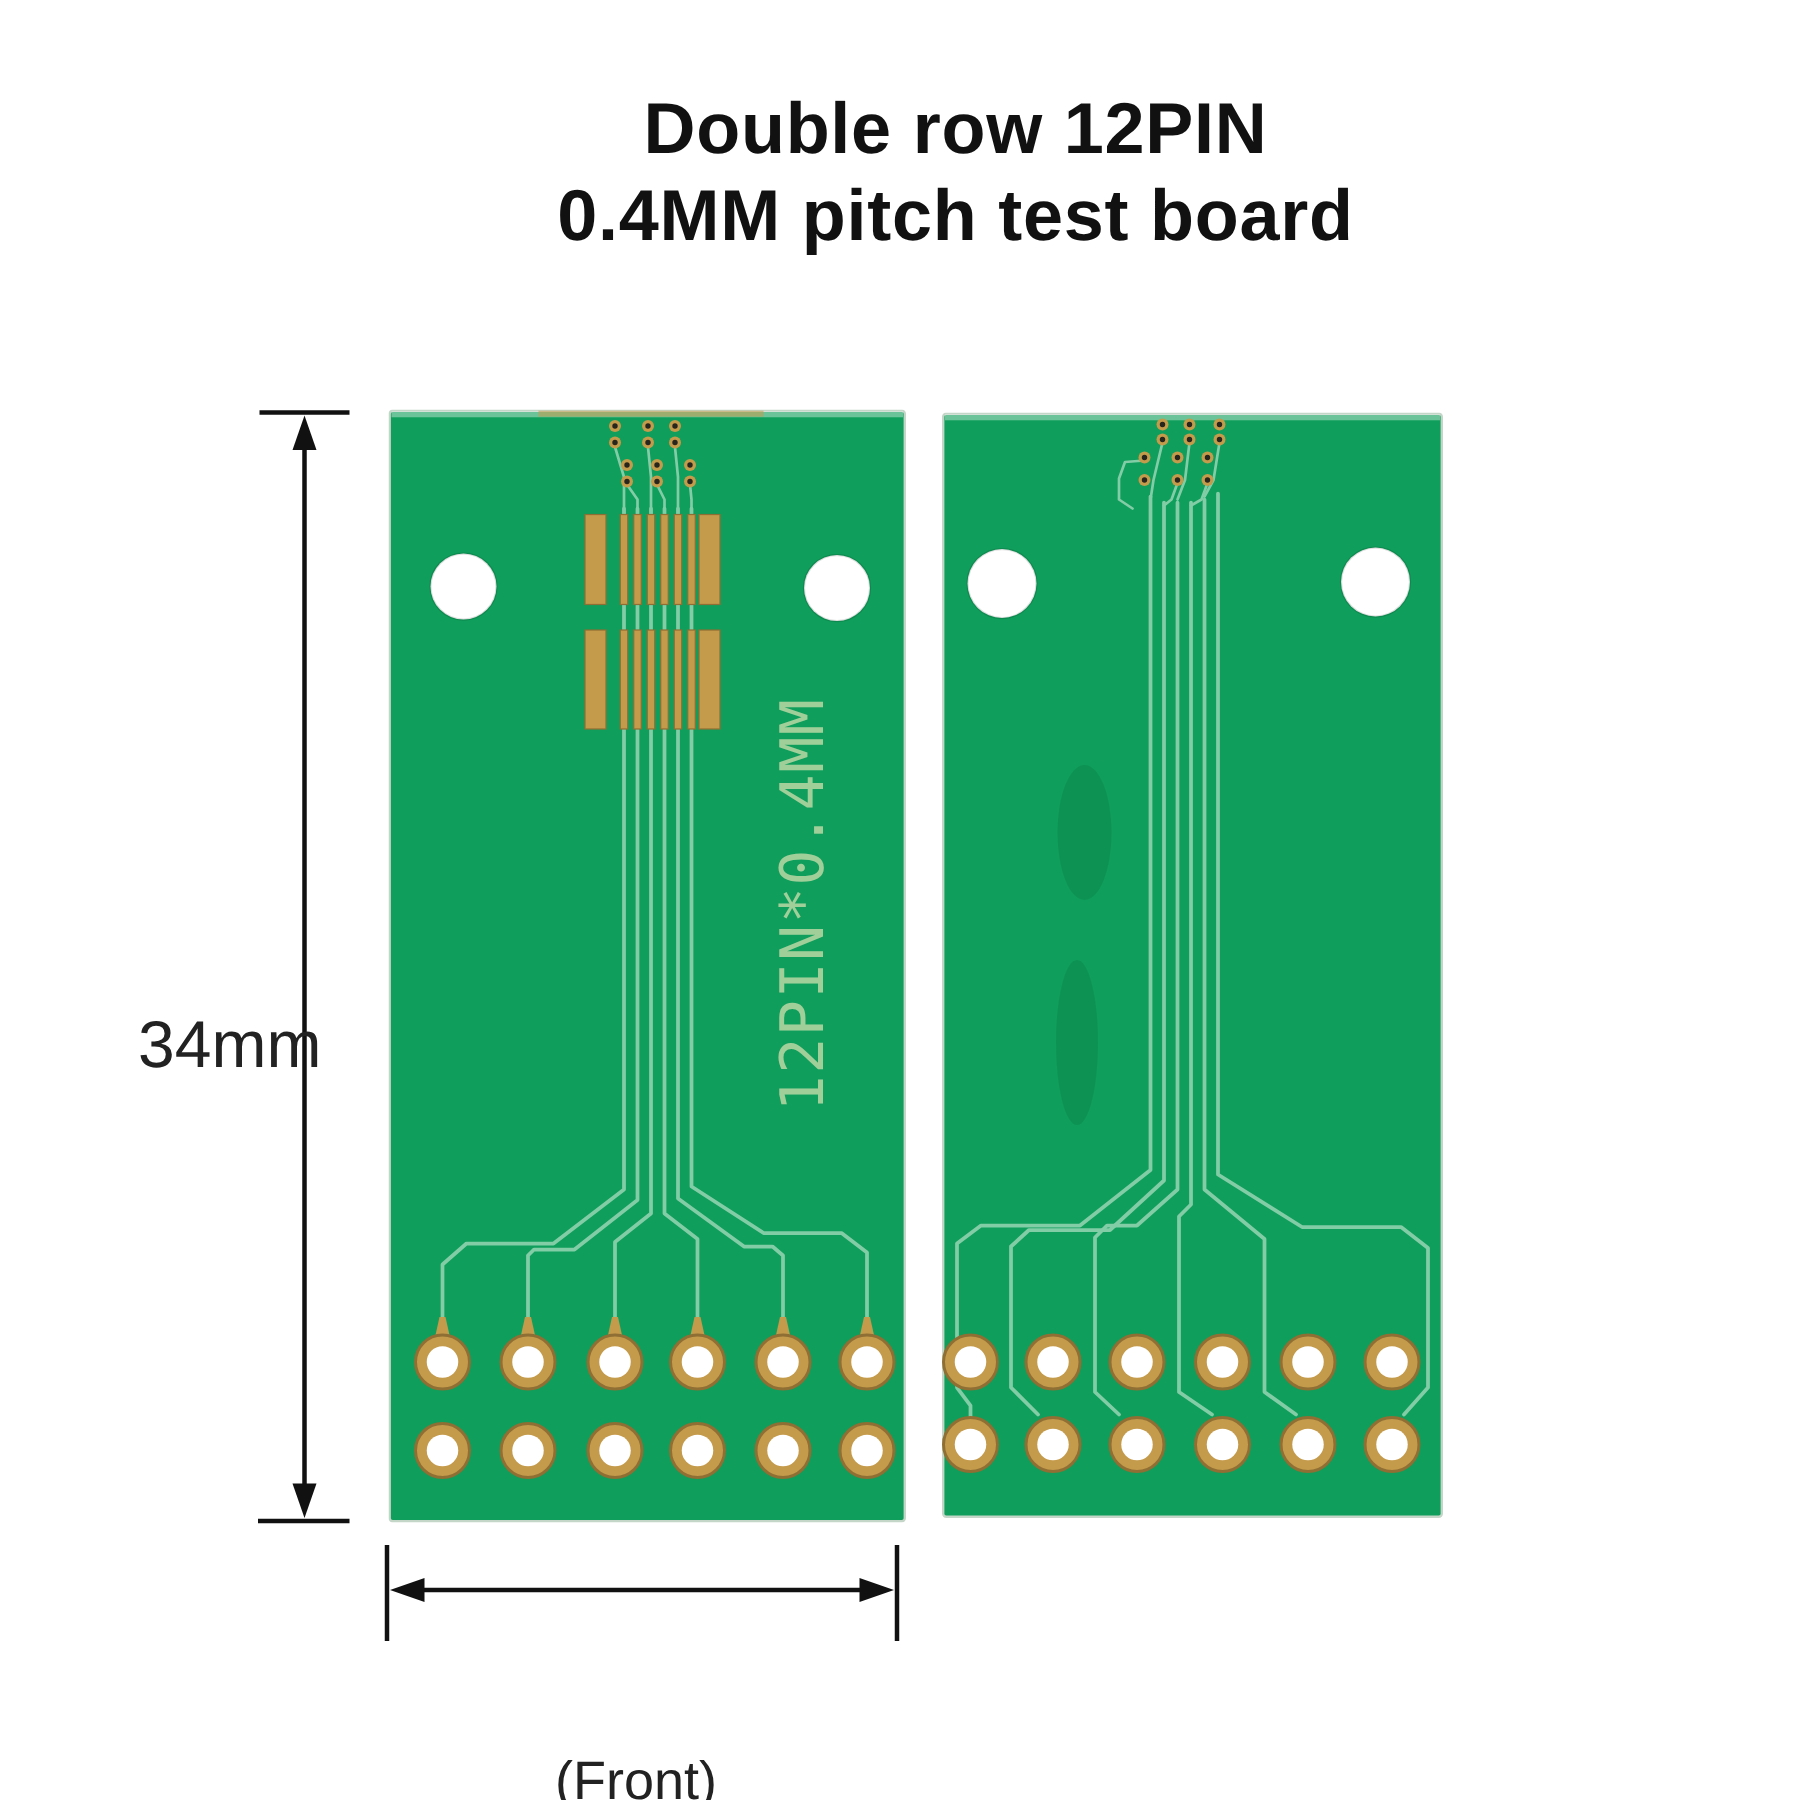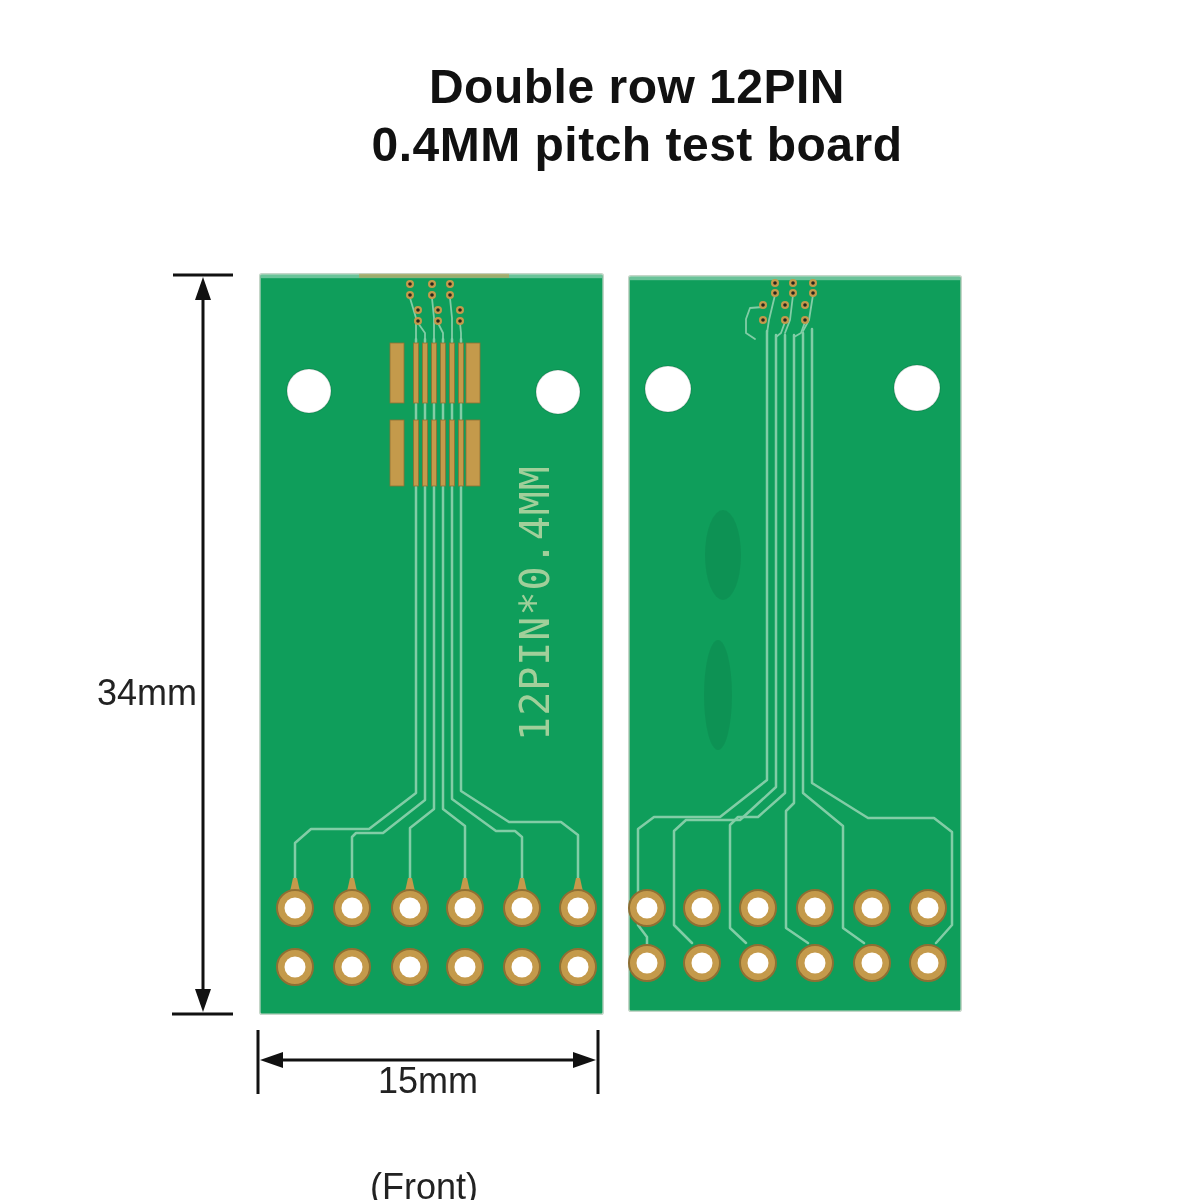--- a/index.html
+++ b/index.html
@@ -1,21 +1,21 @@
 <!DOCTYPE html>
 <html style="--background: #ffffff; --title-text: #111111; --annotation-text: #222222; --dimension-line: #111111; --board-green: #0f9e5b; --board-edge-light: #c4d6c8; --trace-green: #82cda6; --silkscreen-green: #a9d29e; --pad-gold: #c49a4b; --pad-gold-dark: #8f6f33; --hole-white: #ffffff; --via-dark: #26261e;"><head>
 <meta charset="utf-8">
 <style>
   html,body{margin:0;padding:0;background:#fff;}
   .stage{position:relative;width:1200px;height:1200px;background:var(--background,#fff);
          font-family:"Liberation Sans",sans-serif;overflow:hidden;}
   .title{position:absolute;left:37px;top:58px;width:1200px;text-align:center;
          font-weight:bold;font-size:48px;line-height:58px;color:var(--title-text,#111);
          letter-spacing:0.5px;}
-  .dim-label{position:absolute;color:var(--annotation-text,#222);font-size:36px;text-align:center;}
+  .dim-label{position:absolute;color:var(--annotation-text,#222);font-size:44px;text-align:center;}
   #label-34{left:92px;top:672px;width:110px;}
   #label-15{left:348px;top:1060px;width:160px;}
   .caption{position:absolute;color:var(--annotation-text,#222);font-size:36px;text-align:center;}
   #cap-front{left:324px;top:1118px;width:200px;margin-top:48px;}
   #cap-back{left:690px;top:1118px;width:200px;}
   svg{position:absolute;display:block;}
   #board-front{left:259px;top:273px;}
   #board-back{left:628px;top:275px;}
   #dims{left:0;top:0;pointer-events:none;}
   .board-bg{fill:var(--board-green,#0f9e5b);stroke:var(--board-edge-light,#c4d6c8);stroke-width:1.6;}
@@ -220,15 +220,14 @@
     <g>
       <line class="dim-line" x1="258" y1="1030" x2="258" y2="1094"></line>
       <line class="dim-line" x1="598" y1="1030" x2="598" y2="1094"></line>
       <line class="dim-line" x1="276" y1="1060" x2="580" y2="1060"></line>
       <polygon class="dim-head" points="260,1060 283,1052 283,1068"></polygon>
       <polygon class="dim-head" points="596,1060 573,1052 573,1068"></polygon>
     </g>
   </svg>
 
   <div id="label-34" class="dim-label">34mm</div>
-  <div id="label-15" class="dim-label">15mm</div>
   <div id="cap-front" class="caption">(Front)</div>
 </div>
 
 </body></html>

